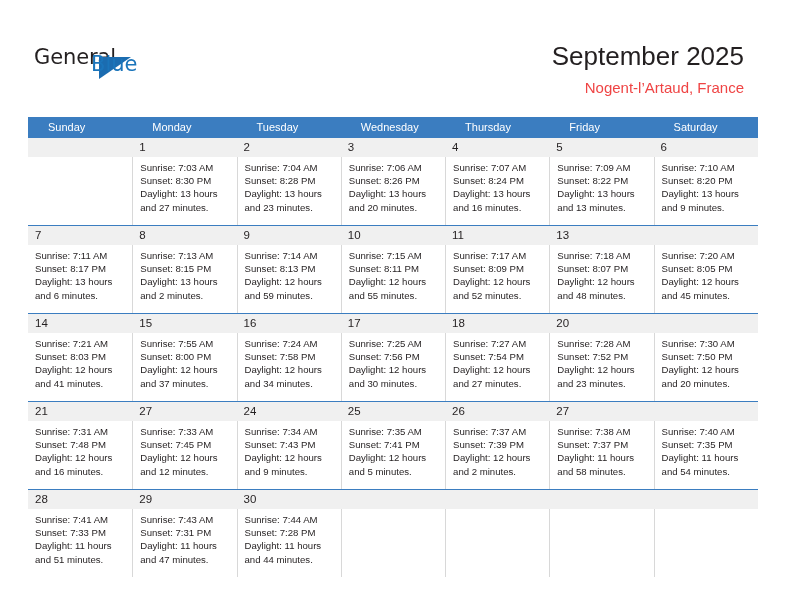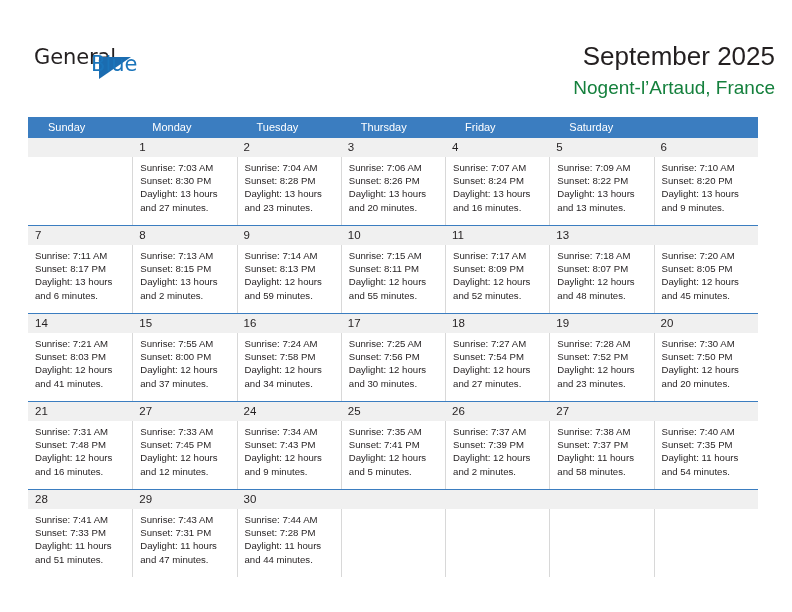--- a/index.html
+++ b/index.html
@@ -64,36 +64,36 @@
     left: 65px;
     top: 12px;
     width: 0;
     height: 0;
     border-left: 32px solid #1b6cb0;
     border-bottom: 22px solid transparent;
   }
 
   .title-block {
     position: absolute;
-    right: 17px;
+    right: 48px;
     top: 28px;
     text-align: right;
   }
   .cal-title {
     font-size: 26px;
     font-weight: 400;
     color: #231f20;
     line-height: 32px;
     white-space: nowrap;
     font-family: "Liberation Sans", sans-serif;
   }
   .cal-subtitle {
-    font-size: 19px;
+    font-size: 15px;
     font-weight: 400;
-    color: #15803d;
+    color: #ef4444;
     line-height: 20px;
     margin-top: 6px;
     white-space: nowrap;
     font-family: "Liberation Sans", sans-serif;
   }
 
   
   .calendar {
     position: absolute;
     left: 28px;
@@ -184,20 +184,21 @@
     </div>
 
   </div>
 
   <div class="calendar">
 
     <div class="dow-row">
       <div class="dow-cell">Sunday</div>
       <div class="dow-cell">Monday</div>
       <div class="dow-cell">Tuesday</div>
+      <div class="dow-cell">Wednesday</div>
       <div class="dow-cell">Thursday</div>
       <div class="dow-cell">Friday</div>
       <div class="dow-cell">Saturday</div>
     </div>
 
     <div class="week">
       <div class="week-numbers">
         <div class="num-cell"></div>
         <div class="num-cell">1</div>
         <div class="num-cell">2</div>
@@ -307,21 +308,20 @@
       </div>
     </div>
 
     <div class="week">
       <div class="week-numbers">
         <div class="num-cell">14</div>
         <div class="num-cell">15</div>
         <div class="num-cell">16</div>
         <div class="num-cell">17</div>
         <div class="num-cell">18</div>
-        <div class="num-cell">19</div>
         <div class="num-cell">20</div>
       </div>
       <div class="week-body">
         <div class="info-cell">
           <div class="info-line">Sunrise: 7:21 AM</div>
           <div class="info-line">Sunset: 8:03 PM</div>
           <div class="info-line">Daylight: 12 hours</div>
           <div class="info-line">and 41 minutes.</div>
         </div>
         <div class="info-cell">

